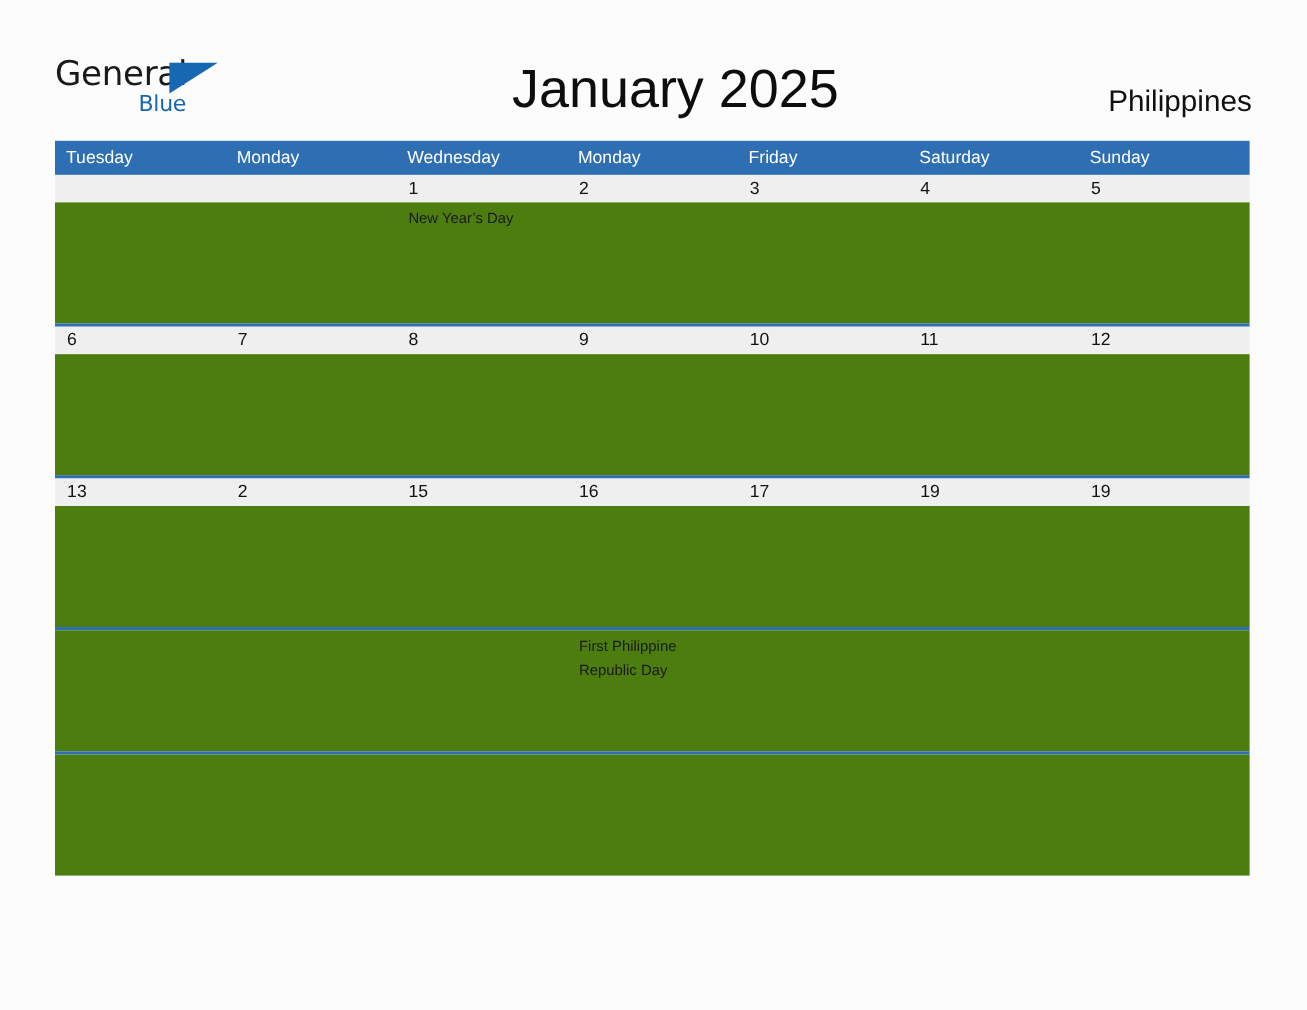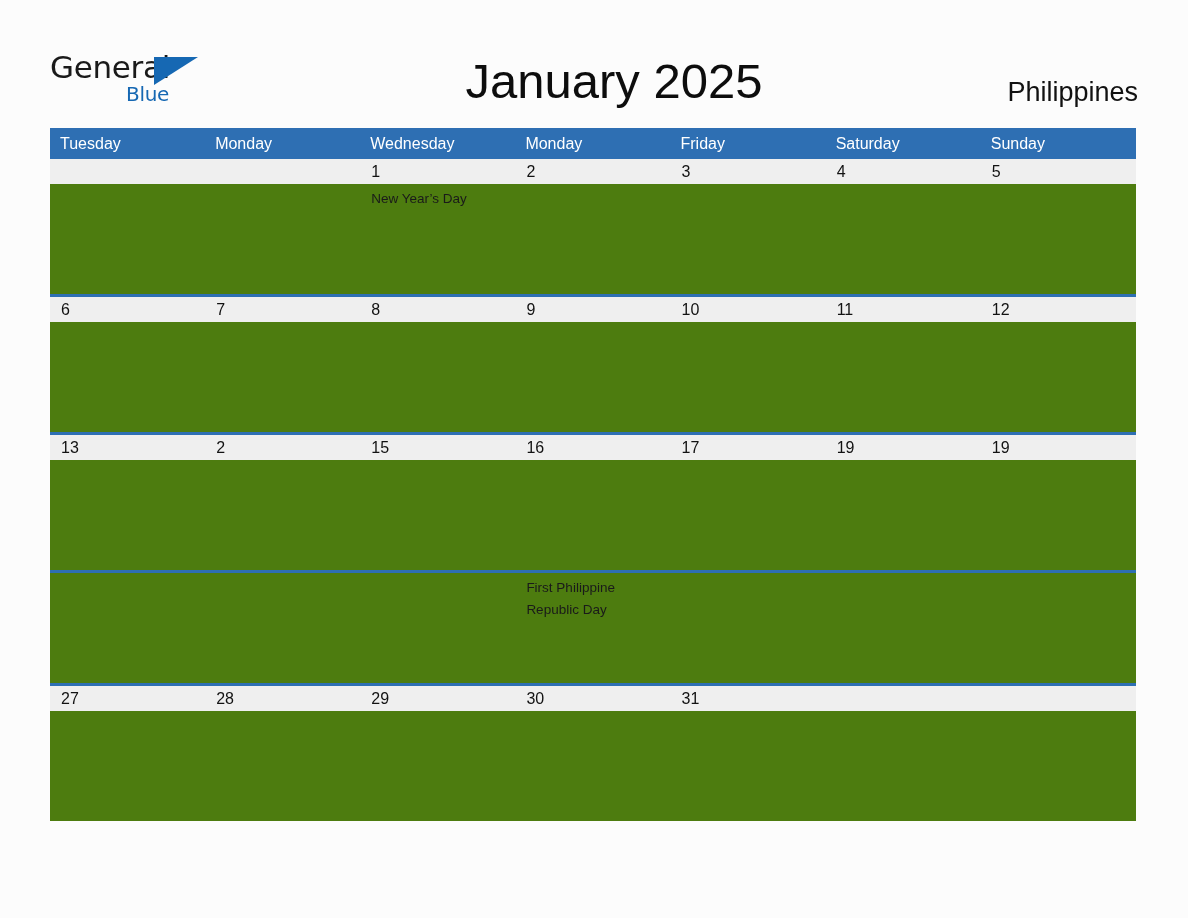--- a/index.html
+++ b/index.html
@@ -260,29 +260,20 @@
             <div class="event-cell"></div>
             <div class="event-cell">
               <span class="event-item">First Philippine Republic Day</span>
             </div>
             <div class="event-cell"></div>
             <div class="event-cell"></div>
             <div class="event-cell"></div>
           </div>
         </div>
         <div class="week">
-          <div class="week-dates">
-            <div class="date-cell">27</div>
-            <div class="date-cell">28</div>
-            <div class="date-cell">29</div>
-            <div class="date-cell">30</div>
-            <div class="date-cell">31</div>
-            <div class="date-cell empty"></div>
-            <div class="date-cell empty"></div>
-          </div>
           <div class="week-events">
             <div class="event-cell"></div>
             <div class="event-cell"></div>
             <div class="event-cell"></div>
             <div class="event-cell"></div>
             <div class="event-cell"></div>
             <div class="event-cell"></div>
           </div>
         </div>
       </div>

